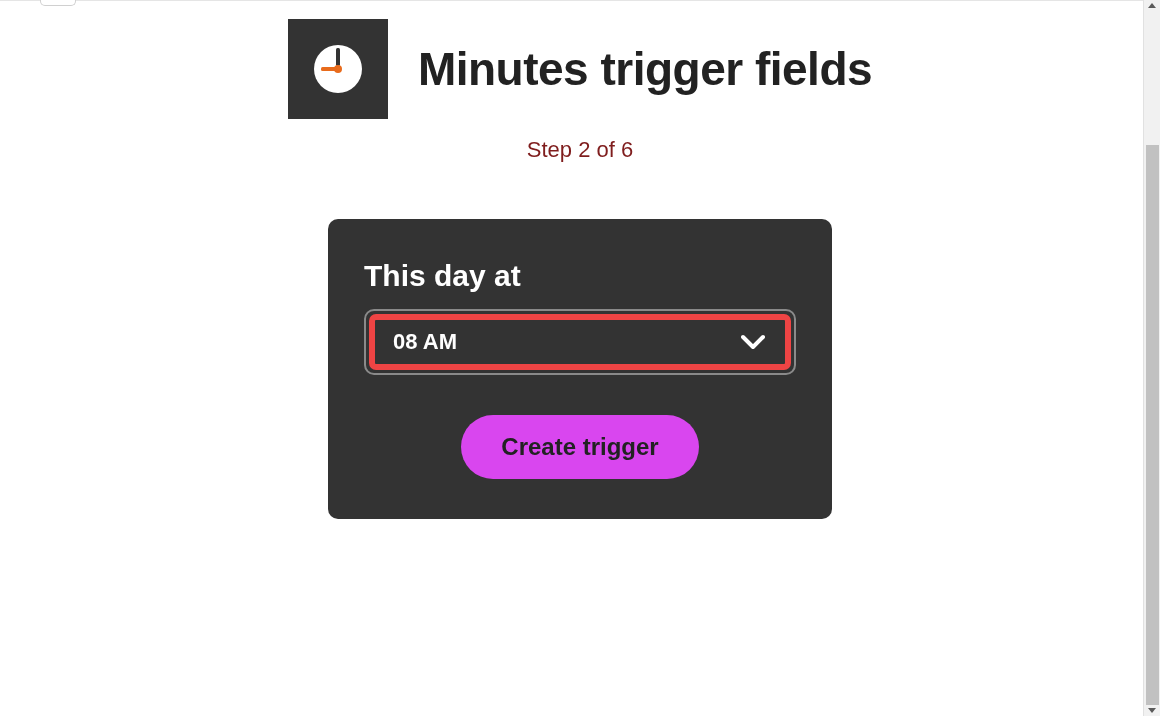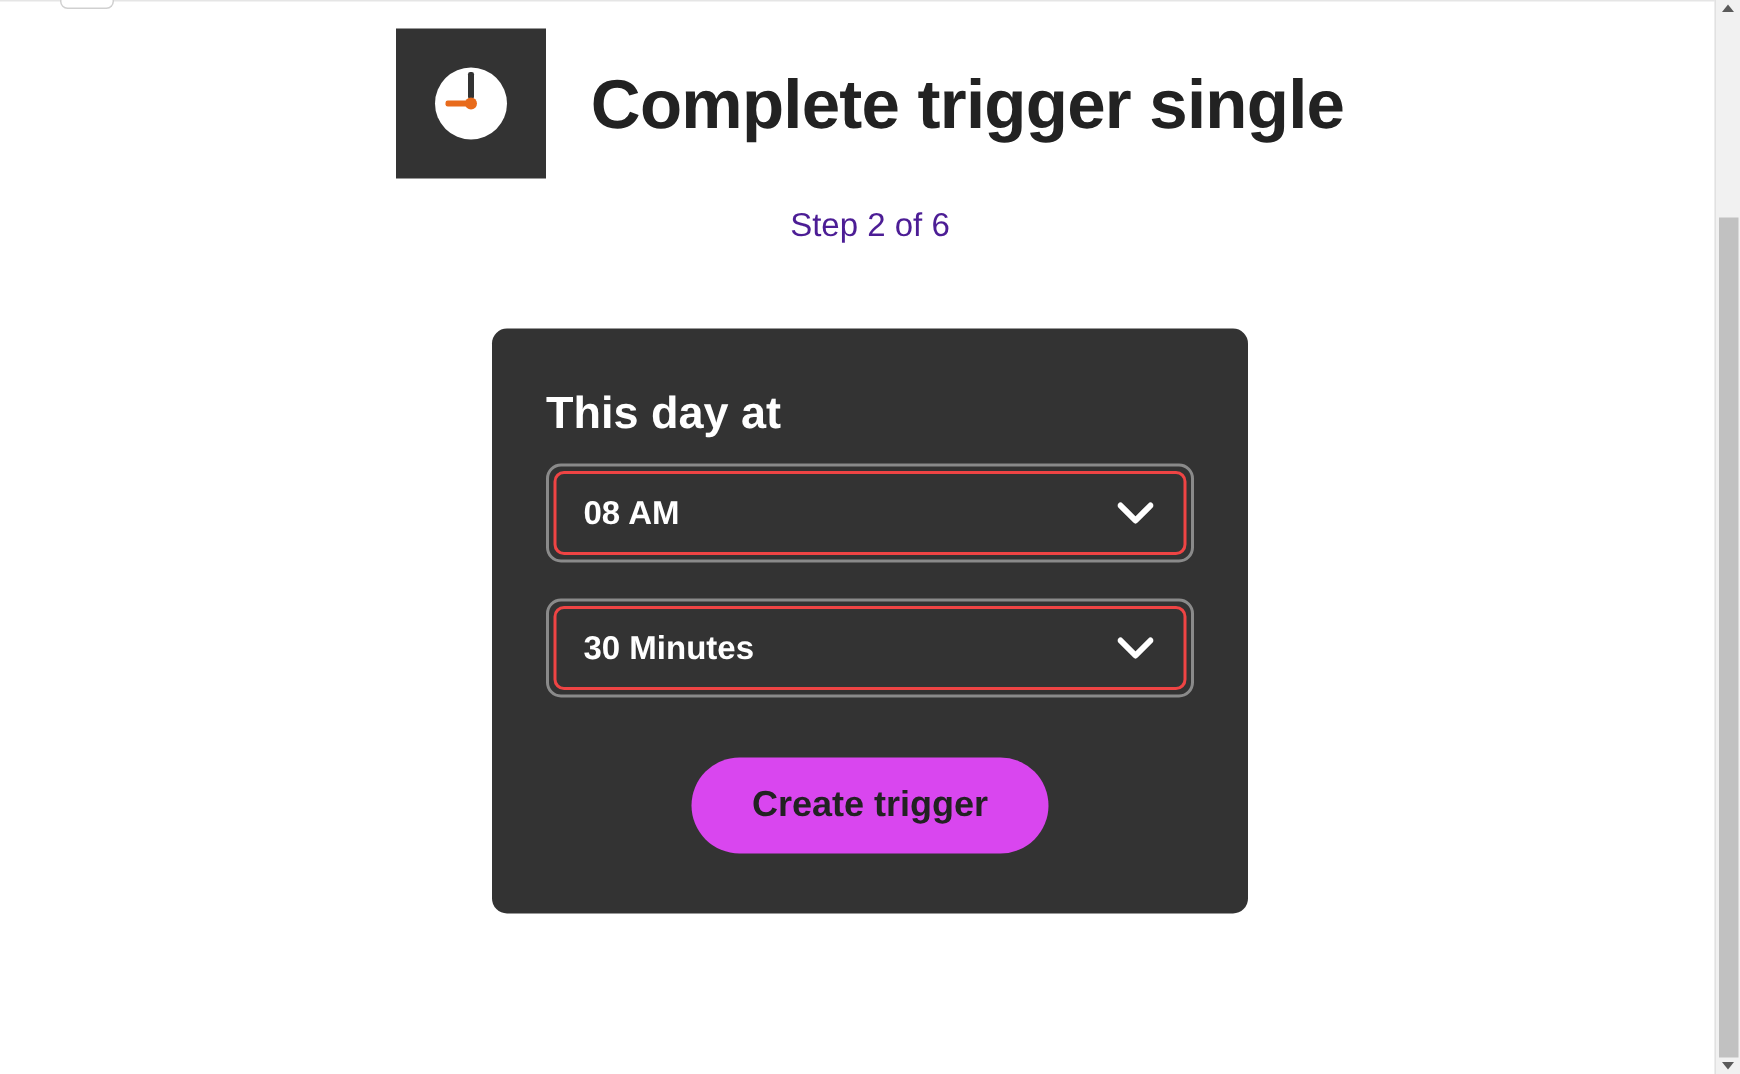--- a/index.html
+++ b/index.html
@@ -87,21 +87,21 @@
     }
     .clock-icon-svg { display: block; }
     .page-title {
       font-size: 46px;
       font-weight: 800;
       color: #222222;
       letter-spacing: -0.5px;
     }
     .step-label {
       margin-top: 18px;
-      color: #4c1d95;
+      color: #7f1d1d;
       font-size: 22px;
       font-weight: 500;
     }
     .card {
       margin-top: 56px;
       width: 504px;
       background: #333333;
       border-radius: 10px;
       padding: 40px 36px 40px 36px;
       color: #ffffff;
@@ -125,21 +125,21 @@
       margin-bottom: 12px;
     }
     .select-outer {
       border: 2px solid #8a8a8a;
       border-radius: 10px;
       padding: 3px;
       margin-bottom: 24px;
     }
     .select-box {
       background: #333333;
-      border: 2px solid #ef4444;
+      border: 6px solid #ef4444;
       border-radius: 7px;
       height: 56px;
       display: flex;
       align-items: center;
       justify-content: space-between;
       padding: 0 20px 0 18px;
       cursor: pointer;
     }
     .select-value {
       font-size: 22px;
@@ -178,43 +178,35 @@
 
   <div class="header-row">
     <div class="icon-tile">
       <svg class="clock-icon-svg" width="56" height="56" viewBox="0 0 56 56">
         <circle cx="28" cy="28" r="24" fill="#ffffff"></circle>
         <rect x="26" y="7" width="4" height="18" rx="1.5" fill="#333333"></rect>
         <rect x="11" y="26" width="17" height="4" rx="1.5" fill="#e86b1c"></rect>
         <circle cx="28" cy="28" r="4" fill="#e86b1c"></circle>
       </svg>
     </div>
-    <h1 class="page-title">Complete trigger single</h1>
+    <h1 class="page-title">Minutes trigger fields</h1>
   </div>
 
   <div class="step-label">Step 2 of 6</div>
 
   <div class="card">
     <div class="card-title">This day at</div>
 
 
     <div class="select-outer">
       <div class="select-box">
         <span class="select-value">08 AM</span>
         <svg class="chevron-down" width="24" height="16" viewBox="0 0 24 16">
           <path d="M2 3 L12 13 L22 3" stroke="#ffffff" stroke-width="4" fill="none" stroke-linecap="round" stroke-linejoin="round"></path>
         </svg>
       </div>
     </div>
 
-    <div class="select-outer">
-      <div class="select-box">
-        <span class="select-value">30 Minutes</span>
-        <svg class="chevron-down" width="24" height="16" viewBox="0 0 24 16">
-          <path d="M2 3 L12 13 L22 3" stroke="#ffffff" stroke-width="4" fill="none" stroke-linecap="round" stroke-linejoin="round"></path>
-        </svg>
-      </div>
-    </div>
 
     <button class="create-button">Create trigger</button>
   </div>
 
 </div>
 
 </body></html>

